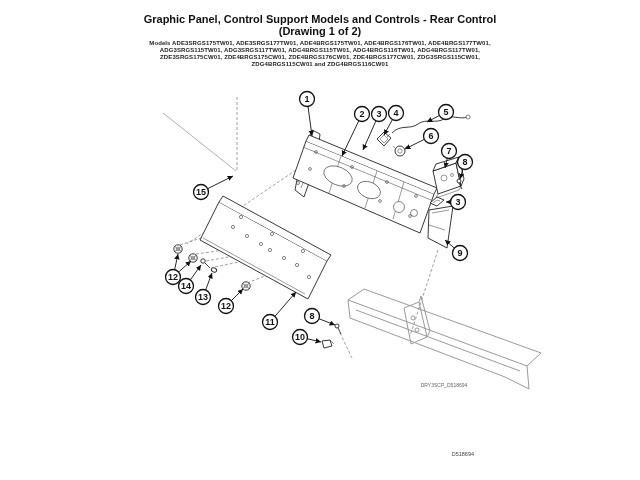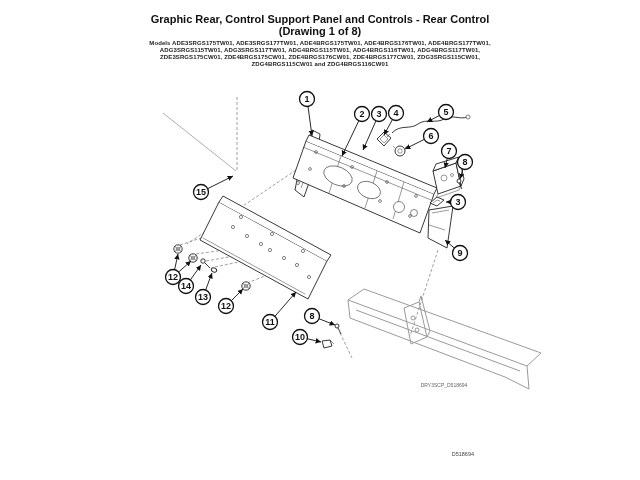--- a/index.html
+++ b/index.html
@@ -23,22 +23,22 @@
                 fill:#111;text-anchor:middle;}
   .tinylabel{font-family:"Liberation Sans",sans-serif;font-size:5px;fill:#666;text-anchor:middle;}
   .docnum{font-family:"Liberation Sans",sans-serif;font-size:5.5px;fill:#444;text-anchor:end;}
 </style>
 </head>
 <body>
 
 <div class="page">
 
   <div class="header">
-    <div class="title-line">Graphic Rear, Control Support Panel and Controls - Rear Control</div>
-    <div class="title-line">(Drawing 1 of 8)</div>
+    <div class="title-line">Graphic Panel, Control Support Models and Controls - Rear Control</div>
+    <div class="title-line">(Drawing 1 of 2)</div>
     <div class="models">
       <div>Models ADE3SRGS175TW01, ADE3SRGS177TW01, ADE4BRGS175TW01, ADE4BRGS176TW01, ADE4BRGS177TW01,</div>
       <div>ADG3SRGS115TW01, ADG3SRGS117TW01, ADG4BRGS115TW01, ADG4BRGS116TW01, ADG4BRGS117TW01,</div>
       <div>ZDE3SRGS175CW01, ZDE4BRGS175CW01, ZDE4BRGS176CW01, ZDE4BRGS177CW01, ZDG3SRGS115CW01,</div>
       <div>ZDG4BRGS115CW01 and ZDG4BRGS116CW01</div>
     </div>
   </div>
 
   <svg width="640" height="480" viewBox="0 0 640 480">
     <defs>

